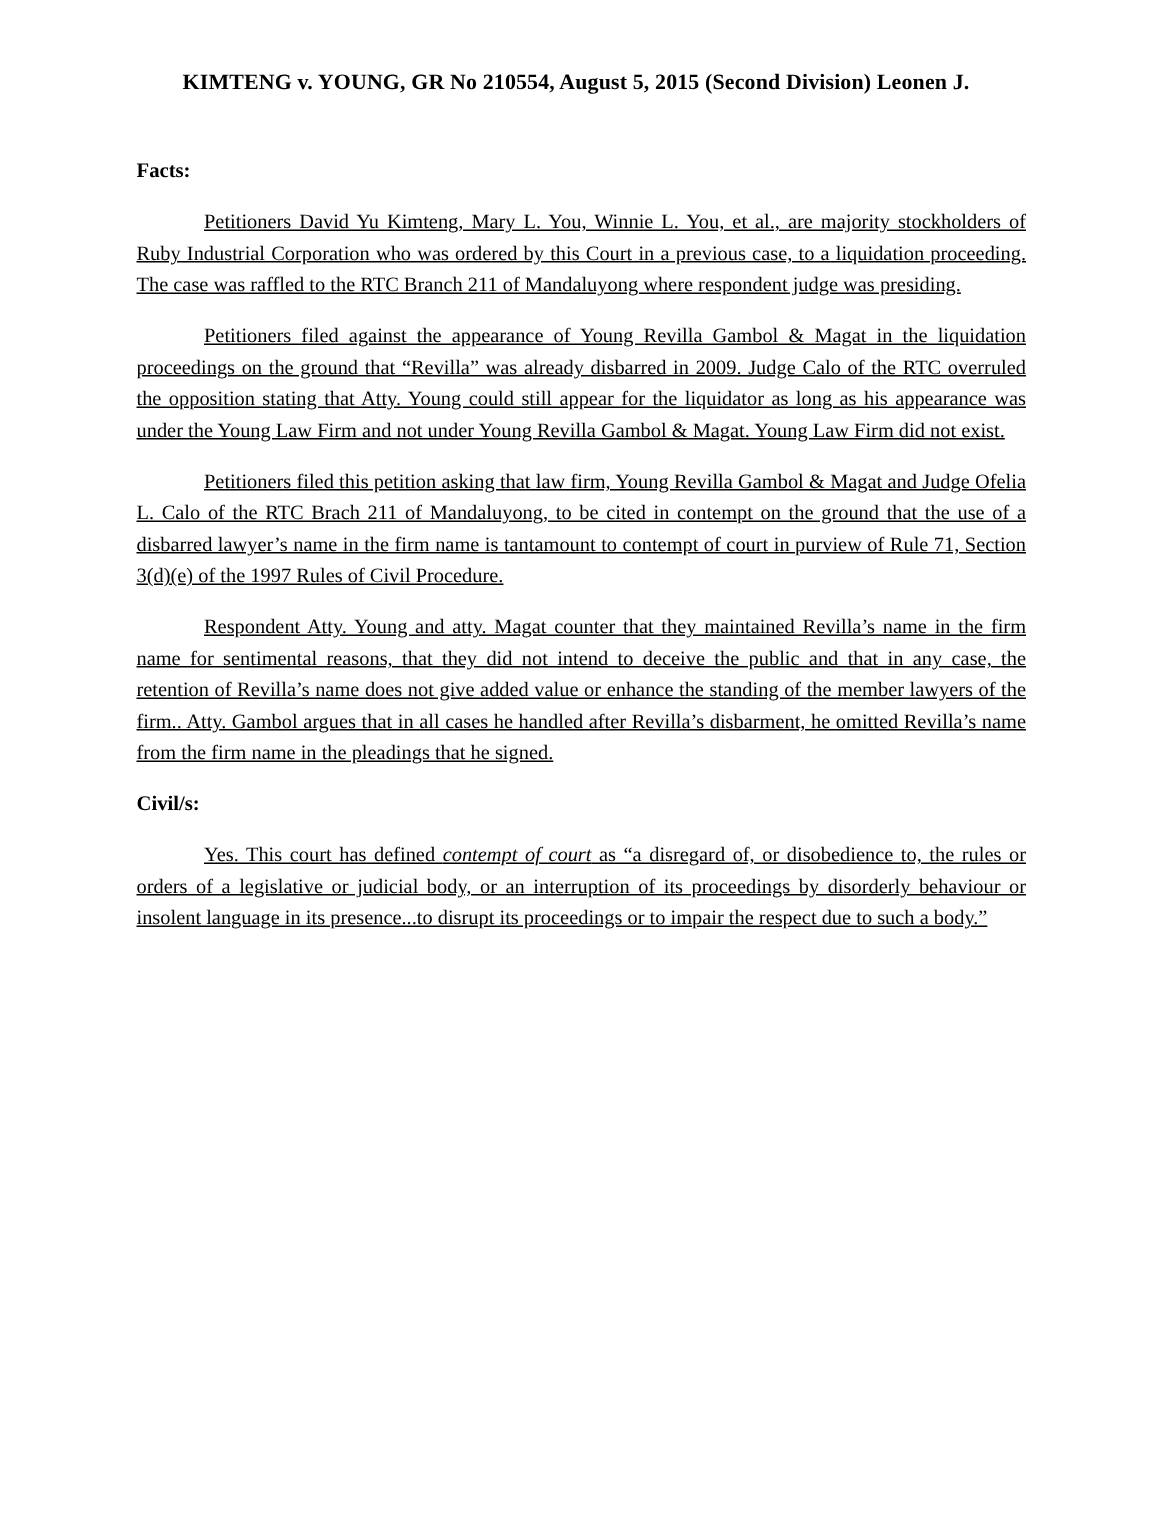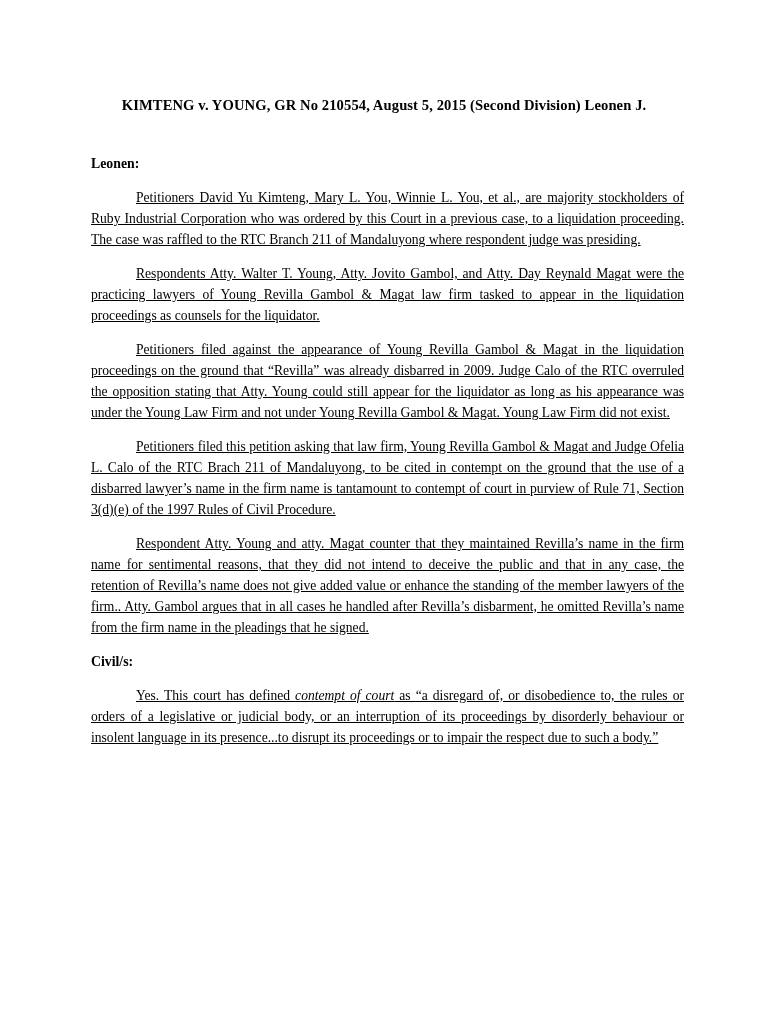--- a/index.html
+++ b/index.html
@@ -11,21 +11,21 @@
     position: relative;
     width: 768px;
     height: 1024px;
     background: #ffffff;
     color: #000000;
     font-family: "Liberation Serif", serif;
     overflow: hidden;
     box-sizing: border-box;
   }
   .doc-title {
-    padding-top: 95px;
+    padding-top: 45px;
     text-align: center;
     font-weight: 700;
     font-size: 14.6px;
     line-height: 21px;
     letter-spacing: 0.1px;
   }
   .content {
     margin: 37px 84px 0 91px;
     font-size: 13.6px;
     line-height: 21px;
@@ -50,23 +50,22 @@
 </head>
 <body>
 
 <div class="page">
 
   <div class="doc-title"><span>KIMTENG v. YOUNG, GR No 210554, August 5, 2015 (Second Division) Leonen J.</span></div>
 
   <div class="content">
 
     <div>
-      <div class="section-heading">Leonen:</div>
+      <div class="section-heading">Facts:</div>
       <p class="body-paragraph">Petitioners David Yu Kimteng, Mary L. You, Winnie L. You, et al., are majority stockholders of Ruby Industrial Corporation who was ordered by this Court in a previous case, to a liquidation proceeding.  The case was raffled to the RTC Branch 211 of Mandaluyong where respondent judge was presiding.</p>
-      <p class="body-paragraph">Respondents Atty. Walter T. Young, Atty. Jovito Gambol, and Atty. Day Reynald Magat were the practicing lawyers of Young Revilla Gambol &amp; Magat law firm tasked to appear in the liquidation proceedings as counsels for the liquidator.</p>
       <p class="body-paragraph">Petitioners filed against the appearance of Young Revilla Gambol &amp; Magat in the liquidation proceedings on the ground that “Revilla” was already disbarred in 2009.  Judge Calo of the RTC overruled the opposition stating that Atty. Young could still appear for the liquidator as long as his appearance was under the Young Law Firm and not under Young Revilla Gambol &amp; Magat.  Young Law Firm did not exist.</p>
       <p class="body-paragraph">Petitioners filed this petition asking that law firm, Young Revilla Gambol &amp; Magat and Judge Ofelia L. Calo of the RTC Brach 211 of Mandaluyong, to be cited in contempt on the ground that the use of a disbarred lawyer’s name in the firm name is tantamount to contempt of court in purview of Rule 71, Section 3(d)(e) of the 1997 Rules of Civil Procedure.</p>
       <p class="body-paragraph">Respondent Atty. Young and atty. Magat counter that they maintained Revilla’s name in the firm name for sentimental reasons, that they did not intend to deceive the public and that in any case, the retention of Revilla’s name does not give added value or enhance the standing of the member lawyers of the firm..  Atty. Gambol argues that in all cases he handled after Revilla’s disbarment, he omitted Revilla’s name from the firm name in the pleadings that he signed.</p>
     </div>
 
     <div>
       <div class="section-heading">Civil/s:</div>
     </div>
 
     <div>

